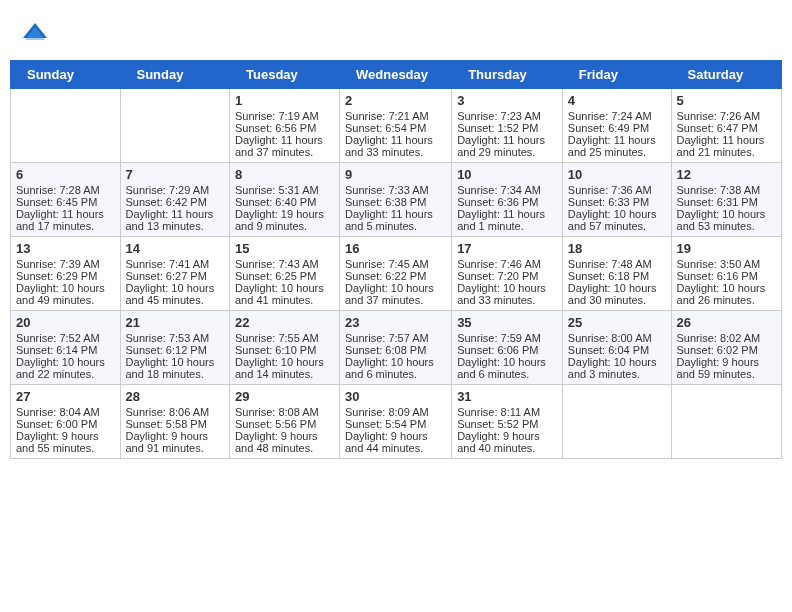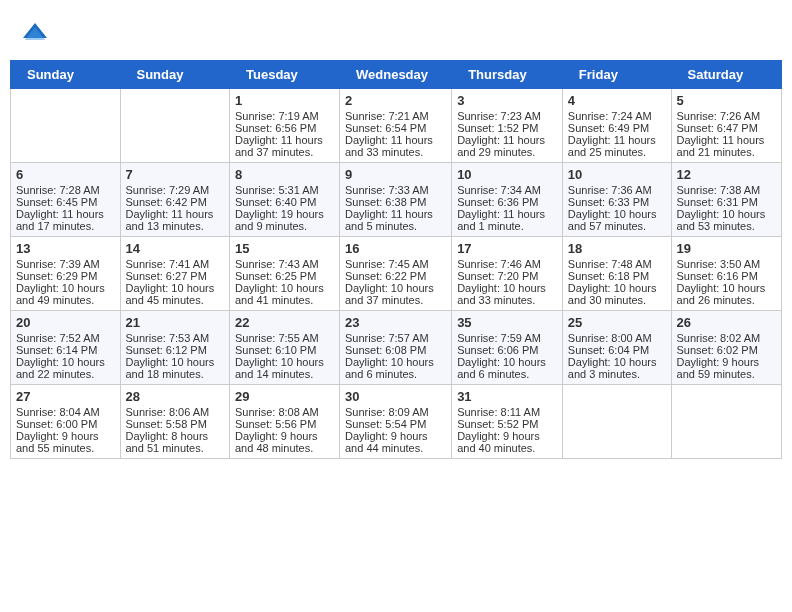--- a/index.html
+++ b/index.html
@@ -284,21 +284,21 @@
         <td>
           <span class="day-number">27</span>
           <div>Sunrise: 8:04 AM</div>
           <div>Sunset: 6:00 PM</div>
           <div>Daylight: 9 hours and 55 minutes.</div>
         </td>
         <td>
           <span class="day-number">28</span>
           <div>Sunrise: 8:06 AM</div>
           <div>Sunset: 5:58 PM</div>
-          <div>Daylight: 8 hours and 51 minutes.</div>
+          <div>Daylight: 9 hours and 91 minutes.</div>
         </td>
         <td>
           <span class="day-number">29</span>
           <div>Sunrise: 8:08 AM</div>
           <div>Sunset: 5:56 PM</div>
           <div>Daylight: 9 hours and 48 minutes.</div>
         </td>
         <td>
           <span class="day-number">30</span>
           <div>Sunrise: 8:09 AM</div>

